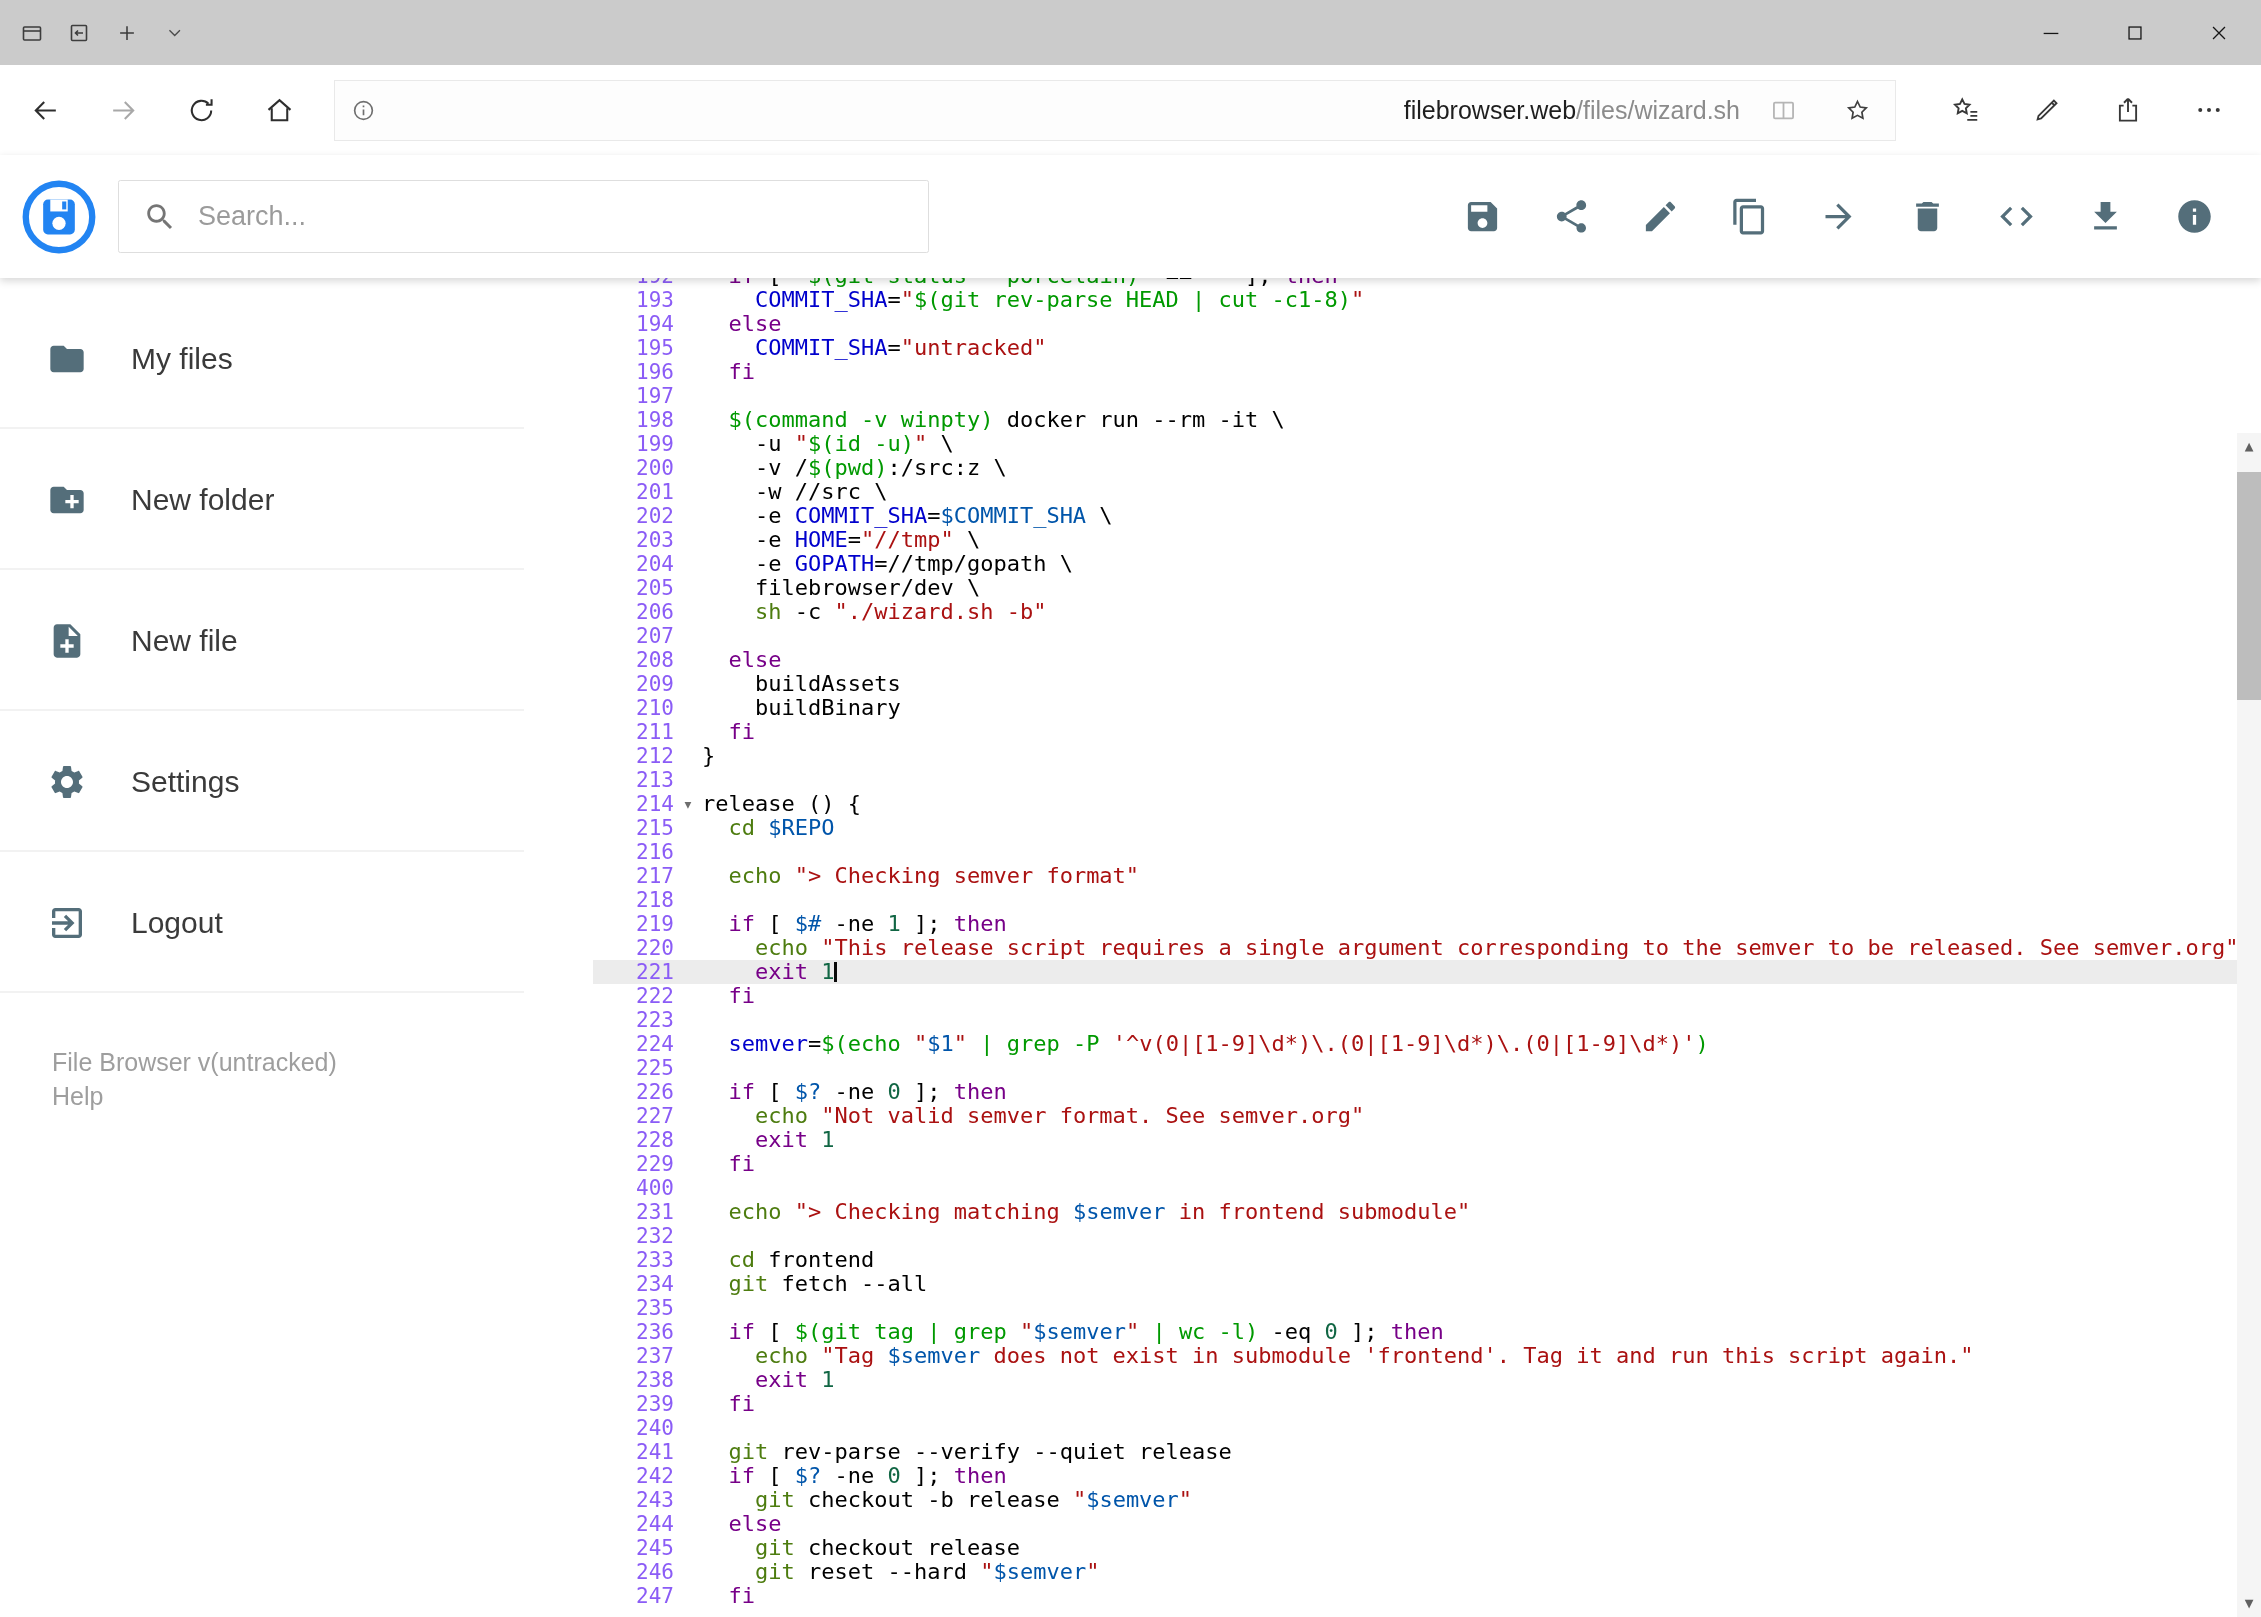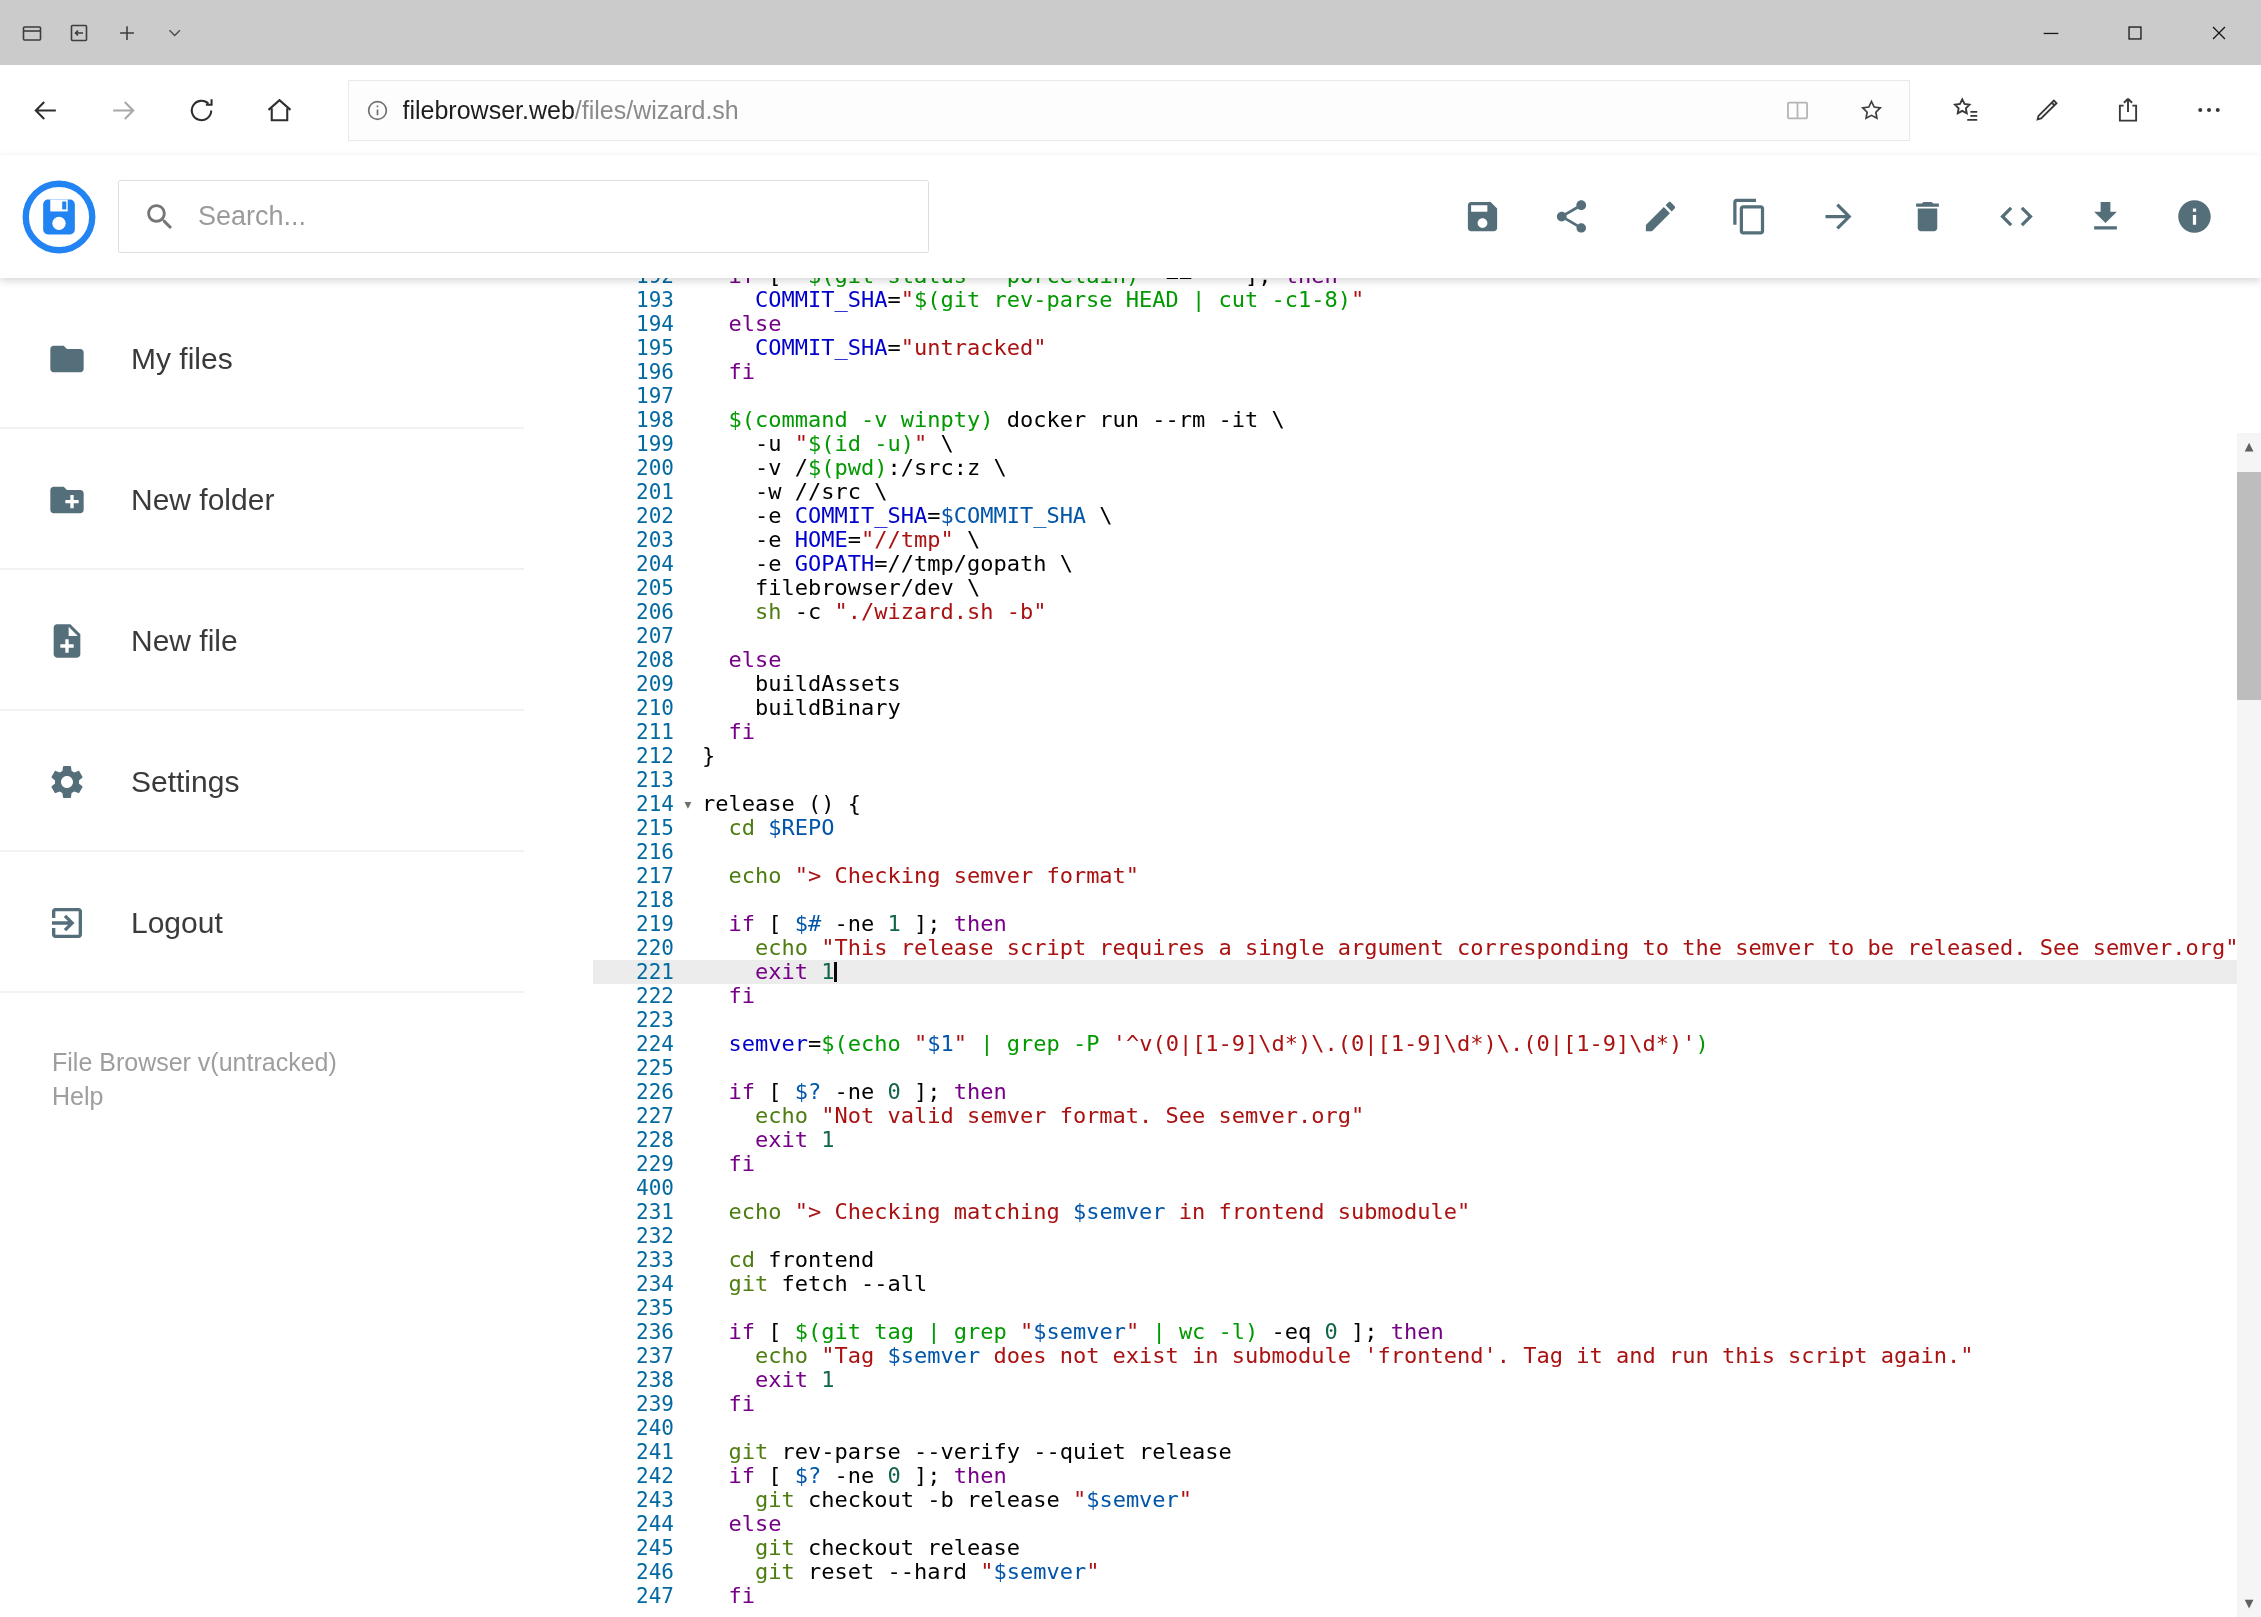--- a/index.html
+++ b/index.html
@@ -26,22 +26,22 @@
   .tablist svg { width:19.4px; height:19.4px; }
   .win-controls { margin-left:auto; display:flex; }
   .win-btn { width:84px; display:flex; align-items:center; justify-content:center; color:#151515; }
   .win-btn svg { width:22px; height:22px; }
 
   
   .navbar { flex:0 0 auto; height:90px; background:#fff; display:flex; align-items:center; padding-left:6.5px; }
   .nav-btn { width:78px; height:100%; display:flex; align-items:center; justify-content:center; color:#2e2e2e; }
   .nav-btn svg { width:31px; height:31px; }
   .nav-btn.disabled { color:#a8a8a8; }
-  .urlbar { margin-left:29px; width:1562px; height:61px; border:1.6px solid #e9e9e9; background:#fdfdfd;
-            display:flex; align-items:center; padding:0 6.5px 0 16px; gap:13px; }
+  .urlbar { margin-left:15px; width:1562px; height:61px; border:1.6px solid #e9e9e9; background:#fdfdfd;
+            display:flex; align-items:center; padding:0 6.5px 0 16px; gap:13px;text-align:right; }
   .url-info { color:#6f6f6f; } .url-info svg { width:25px; height:25px; }
   .url-text { flex:1; font-size:25px; color:#1e1e1e; white-space:nowrap; overflow:hidden; }
   .url-path { color:#8b8b8b; }
   .urlbtn { width:61px; height:100%; display:flex; align-items:center; justify-content:center; color:#3f3f3f; }
   .urlbtn svg { width:27px; height:27px; }
   .urlbtn.disabled { color:#b5b5b5; }
   .nav-right { margin-left:auto; display:flex; padding-right:11.3px; }
   .nav-right .nav-btn { width:81px; color:#383838; }
   .nav-right .nav-btn svg { width:30px; height:30px; }
 
@@ -65,21 +65,21 @@
   .sb-item { height:141px; display:flex; align-items:center; padding-left:47px; gap:44px; position:relative; }
   .sb-item::after { content:""; position:absolute; left:0; right:69px; bottom:0; height:1.6px; background:rgba(0,0,0,0.05); }
   .sb-ic { color:#546e7a; } .sb-ic svg { width:40px; height:40px; }
   .sb-label { font-size:30px; color:#3a3a3a; }
   .sb-footer { margin-top:52px; padding-left:52px; font-size:25px; color:#9e9e9e; line-height:34px; }
 
   .editor { flex:1; min-width:0; overflow:hidden; font-family:"DejaVu Sans Mono", monospace; background:#fff; }
   .code-scroll { margin-top:-14.5px; }
   .cm-row { display:flex; height:24px; }
   .cm-row.active { background:#ececec; }
-  .gut { flex:0 0 auto; width:81px; text-align:right; font-size:21px; line-height:24px; color:#0369a1; }
+  .gut { flex:0 0 auto; width:81px; text-align:right; font-size:21px; line-height:24px; color:#8b5cf6; }
   .fold { flex:0 0 auto; width:28px; text-align:center; font-size:13.7px; line-height:24px; color:#6e6e6e;
           font-family:"DejaVu Sans", sans-serif; }
   .code { flex:1; margin:0; font-family:inherit; font-size:22px; line-height:24px; white-space:pre; overflow:hidden; }
   .caret { display:inline-block; width:2.4px; height:20px; background:#0a0a0a; vertical-align:-3.2px; }
 
   
   .vscrollbar { position:absolute; right:0; top:155px; bottom:0; width:24px; background:#f5f5f5; z-index:5;
                 display:flex; flex-direction:column; font-family:"DejaVu Sans", sans-serif; }
   .sb-arrow { flex:0 0 auto; height:27.4px; display:flex; align-items:center; justify-content:center;
               font-size:11.3px; color:#606060; }

